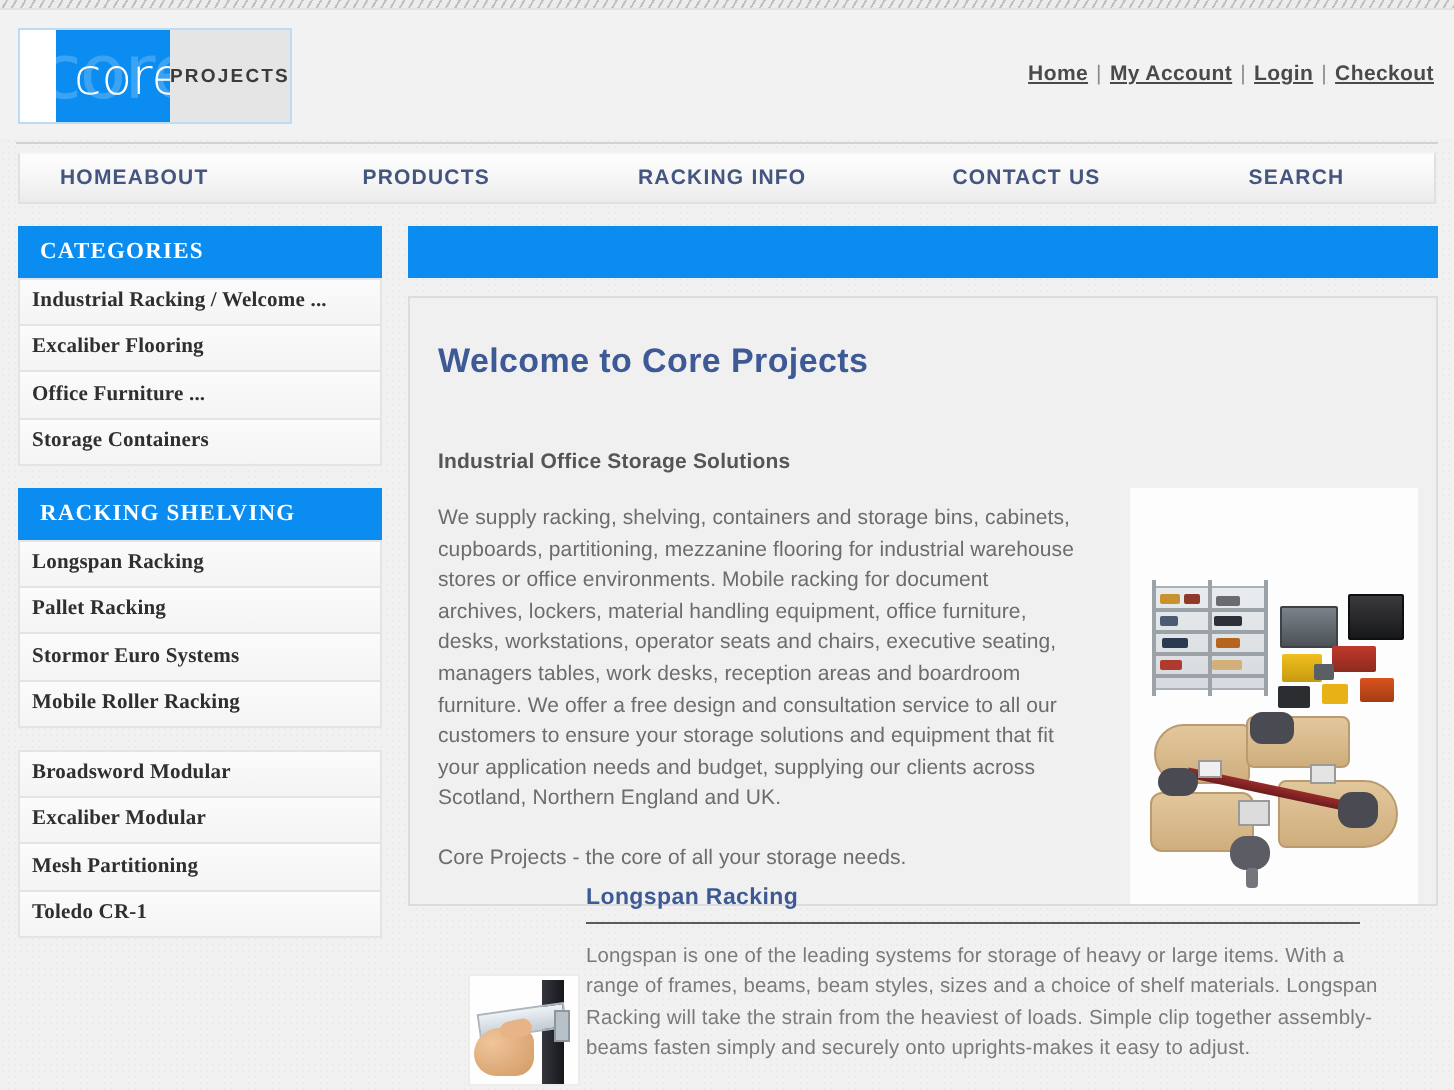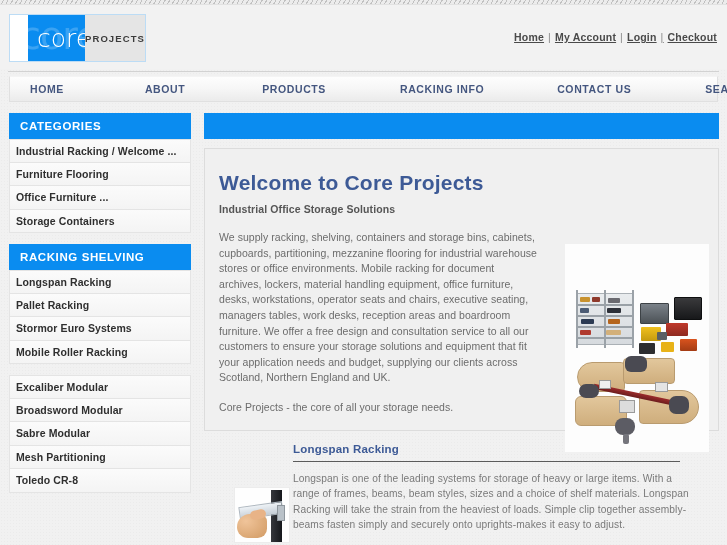--- a/index.html
+++ b/index.html
@@ -137,33 +137,33 @@
   .nav-item {
     font-size: 10.5px;
     font-weight: bold;
     color: #44567f;
     letter-spacing: 0.6px;
     white-space: nowrap;
     text-decoration: none;
     padding: 0;
   }
   .nav-item.n0 { margin-left: 20px; }
-  .nav-item.n1 { margin-left: 81px; }
+  .nav-item.n1 { }
   .nav-item.n2 { margin-left: 77px; }
   .nav-item.n3 { margin-left: 74px; }
   .nav-item.n4 { margin-left: 73px; }
   .nav-item.n5 { margin-left: 74px; }
 
   
   .sidebar {
     position: absolute;
     left: 9px; top: 113px;
     width: 182px;
   }
-  .panel { margin-bottom: 11px; }
+  .panel { margin-bottom: 11px; font-family: Liberation Serif, serif; }
   .panel-head {
     height: 26px;
     background: #0a8cf0;
     color: #ffffff;
     font-size: 11.5px;
     font-weight: bold;
     letter-spacing: 0.6px;
     display: flex;
     align-items: center;
     padding-left: 11px;
@@ -198,25 +198,25 @@
   }
 
   .welcome-box {
     position: relative;
     border: 1px solid #dcdcdc;
     background: #f0f0f0;
     min-height: 275px;
     padding: 22px 14px 14px 14px;
   }
   .welcome-title {
-    font-size: 21px;
+    font-size: 17px;
     font-weight: bold;
     color: #3d5a96;
     letter-spacing: 0.2px;
-    margin-bottom: 8px;
+    margin-bottom: 34px;
   }
   .sub-title {
     font-size: 10.5px;
     font-weight: bold;
     color: #555;
     letter-spacing: 0.1px;
     margin-bottom: 15px;
   }
   .body-text {
     width: 320px;
@@ -392,43 +392,42 @@
     <a class="nav-item n4" href="#">CONTACT US</a>
     <a class="nav-item n5" href="#">SEARCH</a>
   </div>
 
   <div class="sidebar">
 
     <div class="panel">
       <div class="panel-head">CATEGORIES</div>
       <div class="panel-list">
         <a class="panel-item" href="#">Industrial Racking / Welcome ...</a>
-        <a class="panel-item" href="#">Furniture Flooring</a>
+        <a class="panel-item" href="#">Excaliber Flooring</a>
         <a class="panel-item" href="#">Office Furniture ...</a>
         <a class="panel-item" href="#">Storage Containers</a>
       </div>
     </div>
 
     <div class="panel">
       <div class="panel-head">RACKING SHELVING</div>
       <div class="panel-list">
         <a class="panel-item" href="#">Longspan Racking</a>
         <a class="panel-item" href="#">Pallet Racking</a>
         <a class="panel-item" href="#">Stormor Euro Systems</a>
         <a class="panel-item" href="#">Mobile Roller Racking</a>
       </div>
     </div>
 
     <div class="panel">
       <div class="panel-list">
+        <a class="panel-item" href="#">Broadsword Modular</a>
         <a class="panel-item" href="#">Excaliber Modular</a>
-        <a class="panel-item" href="#">Broadsword Modular</a>
-        <a class="panel-item" href="#">Sabre Modular</a>
         <a class="panel-item" href="#">Mesh Partitioning</a>
-        <a class="panel-item" href="#">Toledo CR-8</a>
+        <a class="panel-item" href="#">Toledo CR-1</a>
       </div>
     </div>
   </div>
 
   <div class="main">
     <div class="blue-bar"></div>
 
     <div class="welcome-box">
       <div class="welcome-title">Welcome to Core Projects</div>
       <div class="sub-title">Industrial Office Storage Solutions</div>

